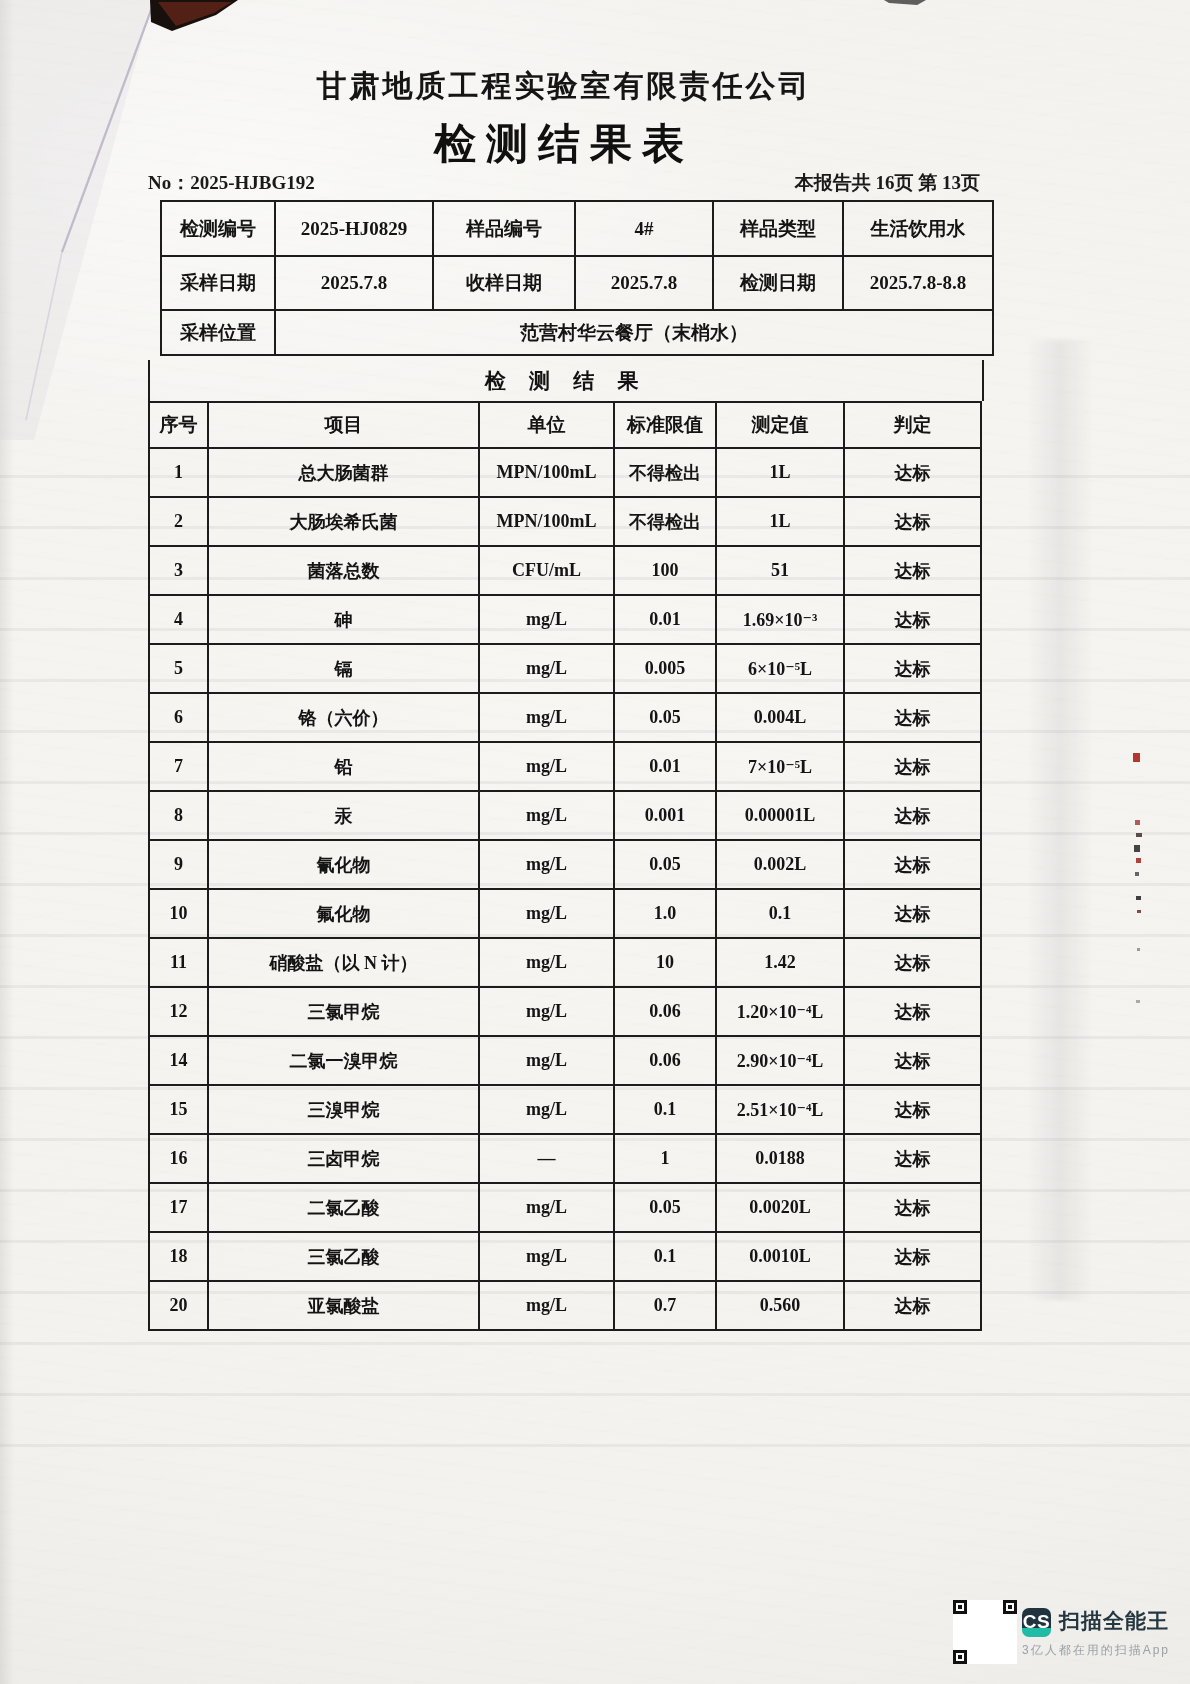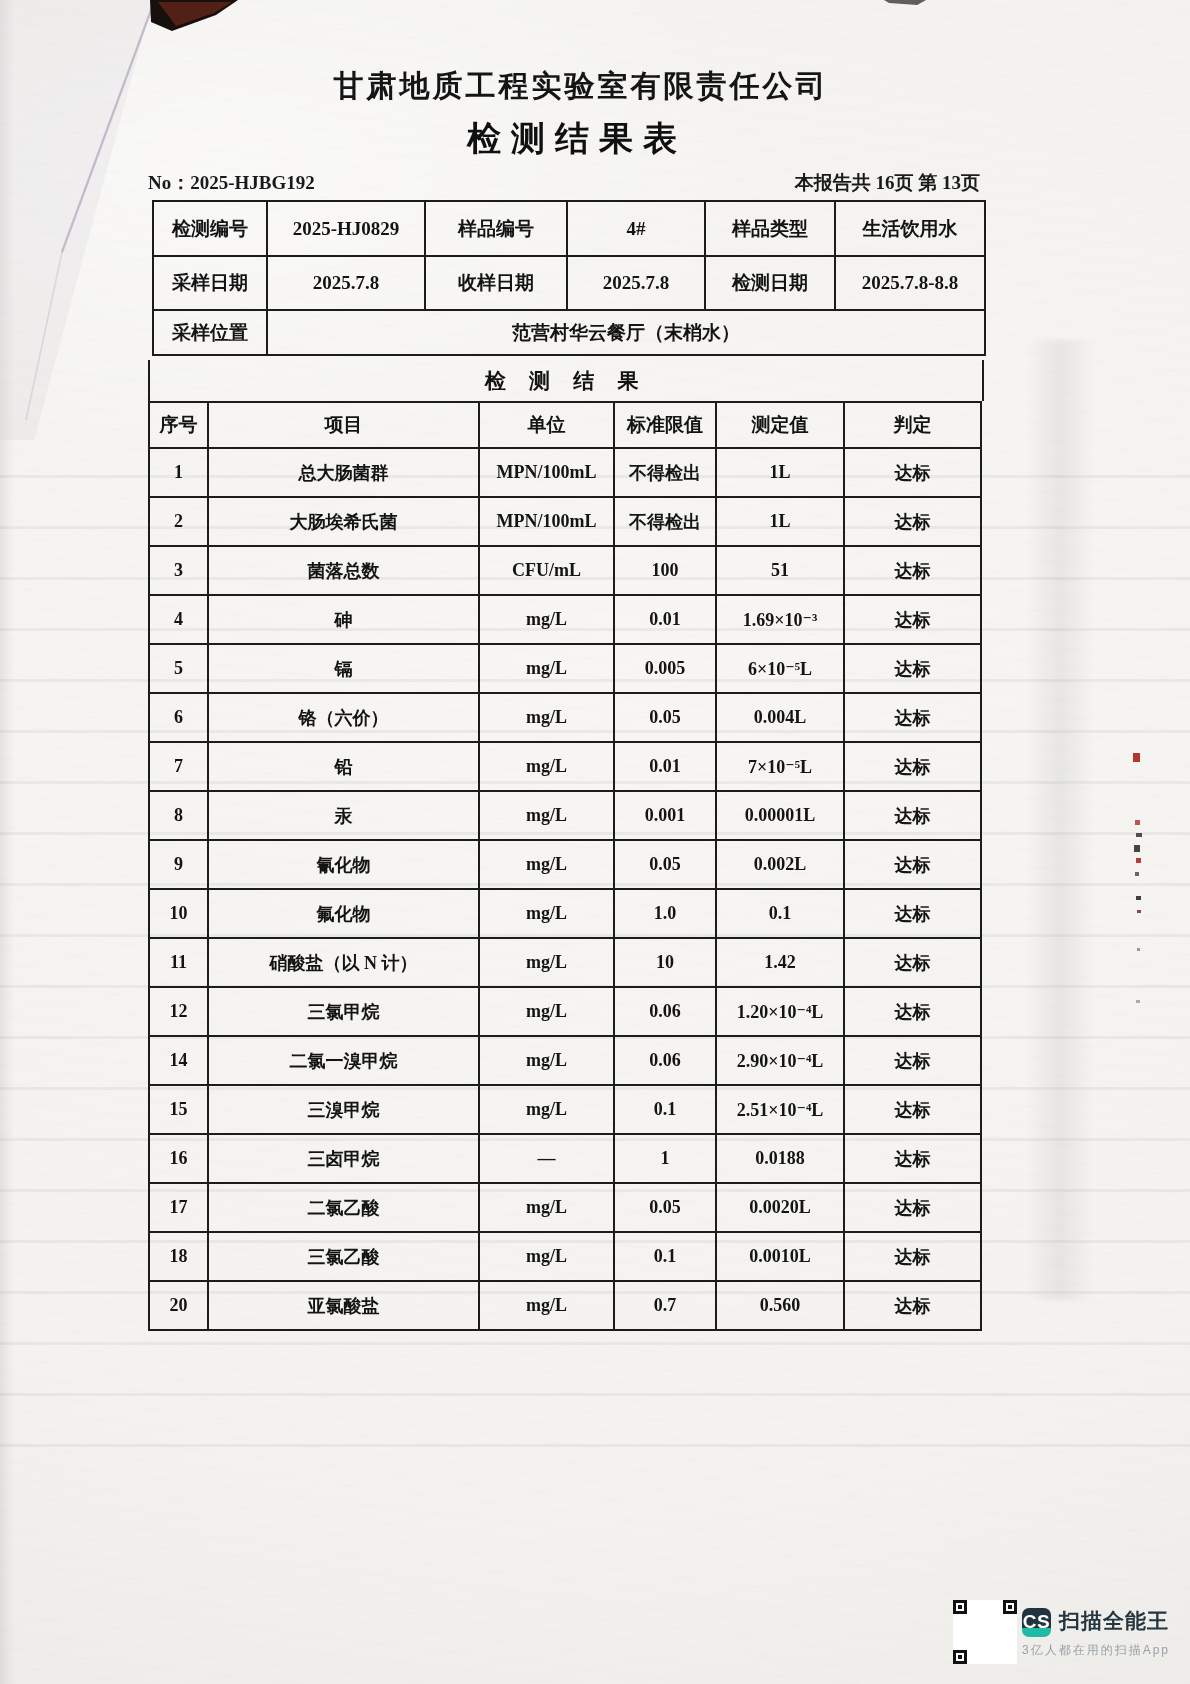--- a/index.html
+++ b/index.html
@@ -24,28 +24,28 @@
   
   .bleed{
     position:absolute;left:0;width:1190px;top:430px;height:1045px;
     background:repeating-linear-gradient(180deg, transparent 0 45px, rgba(110,110,112,.085) 45px 48px, transparent 48px 51px);
     filter:blur(.6px);pointer-events:none;
   }
   .left-shadow{position:absolute;left:0;top:0;width:14px;height:1684px;background:linear-gradient(90deg,rgba(0,0,0,.07),rgba(0,0,0,0));}
   .right-streak{position:absolute;left:1028px;top:340px;width:64px;height:960px;
     background:linear-gradient(90deg,transparent,rgba(135,135,138,.13),transparent);filter:blur(2px);}
   .doc{position:absolute;left:148px;top:0;width:832px;color:#111;}
-  .company{position:absolute;top:66px;left:17px;width:832px;text-align:center;
+  .company{position:absolute;top:66px;left:0;width:832px;text-align:center;
     font-size:30px;font-weight:700;letter-spacing:3px;color:#151515;}
-  .doc-title{position:absolute;top:116px;left:13px;width:832px;text-align:center;
-    font-size:34px;font-weight:700;letter-spacing:10px;color:#101010;}
+  .doc-title{position:absolute;top:116px;left:0;width:832px;text-align:center;
+    font-size:42px;font-weight:700;letter-spacing:10px;color:#101010;}
   .no-line{position:absolute;top:170px;left:0;width:832px;display:flex;justify-content:space-between;
     font-size:19px;font-weight:600;color:#1a1a1a;}
   table{border-collapse:collapse;table-layout:fixed;}
-  .info-table{position:absolute;top:200px;left:4px;width:832px;border-radius:27px;}
+  .info-table{position:absolute;top:200px;left:12px;width:832px;border-radius:27px;}
   .info-table td{border:2px solid #1c1c1c;text-align:center;vertical-align:middle;
     font-size:19px;font-weight:700;color:#141414;padding:0;}
   .info-table tr.r1 td{height:53px;}
   .info-table tr.r2 td{height:52px;}
   .info-table tr.r3 td{height:43px;}
   .section-band{position:absolute;top:360px;left:0;width:832px;height:41px;
     border-left:2px solid #1c1c1c;border-right:2px solid #1c1c1c;
     display:flex;align-items:center;justify-content:center;
     font-size:21px;font-weight:700;letter-spacing:9px;color:#121212;}
   .results-table{position:absolute;top:401px;left:0;width:832px;}

